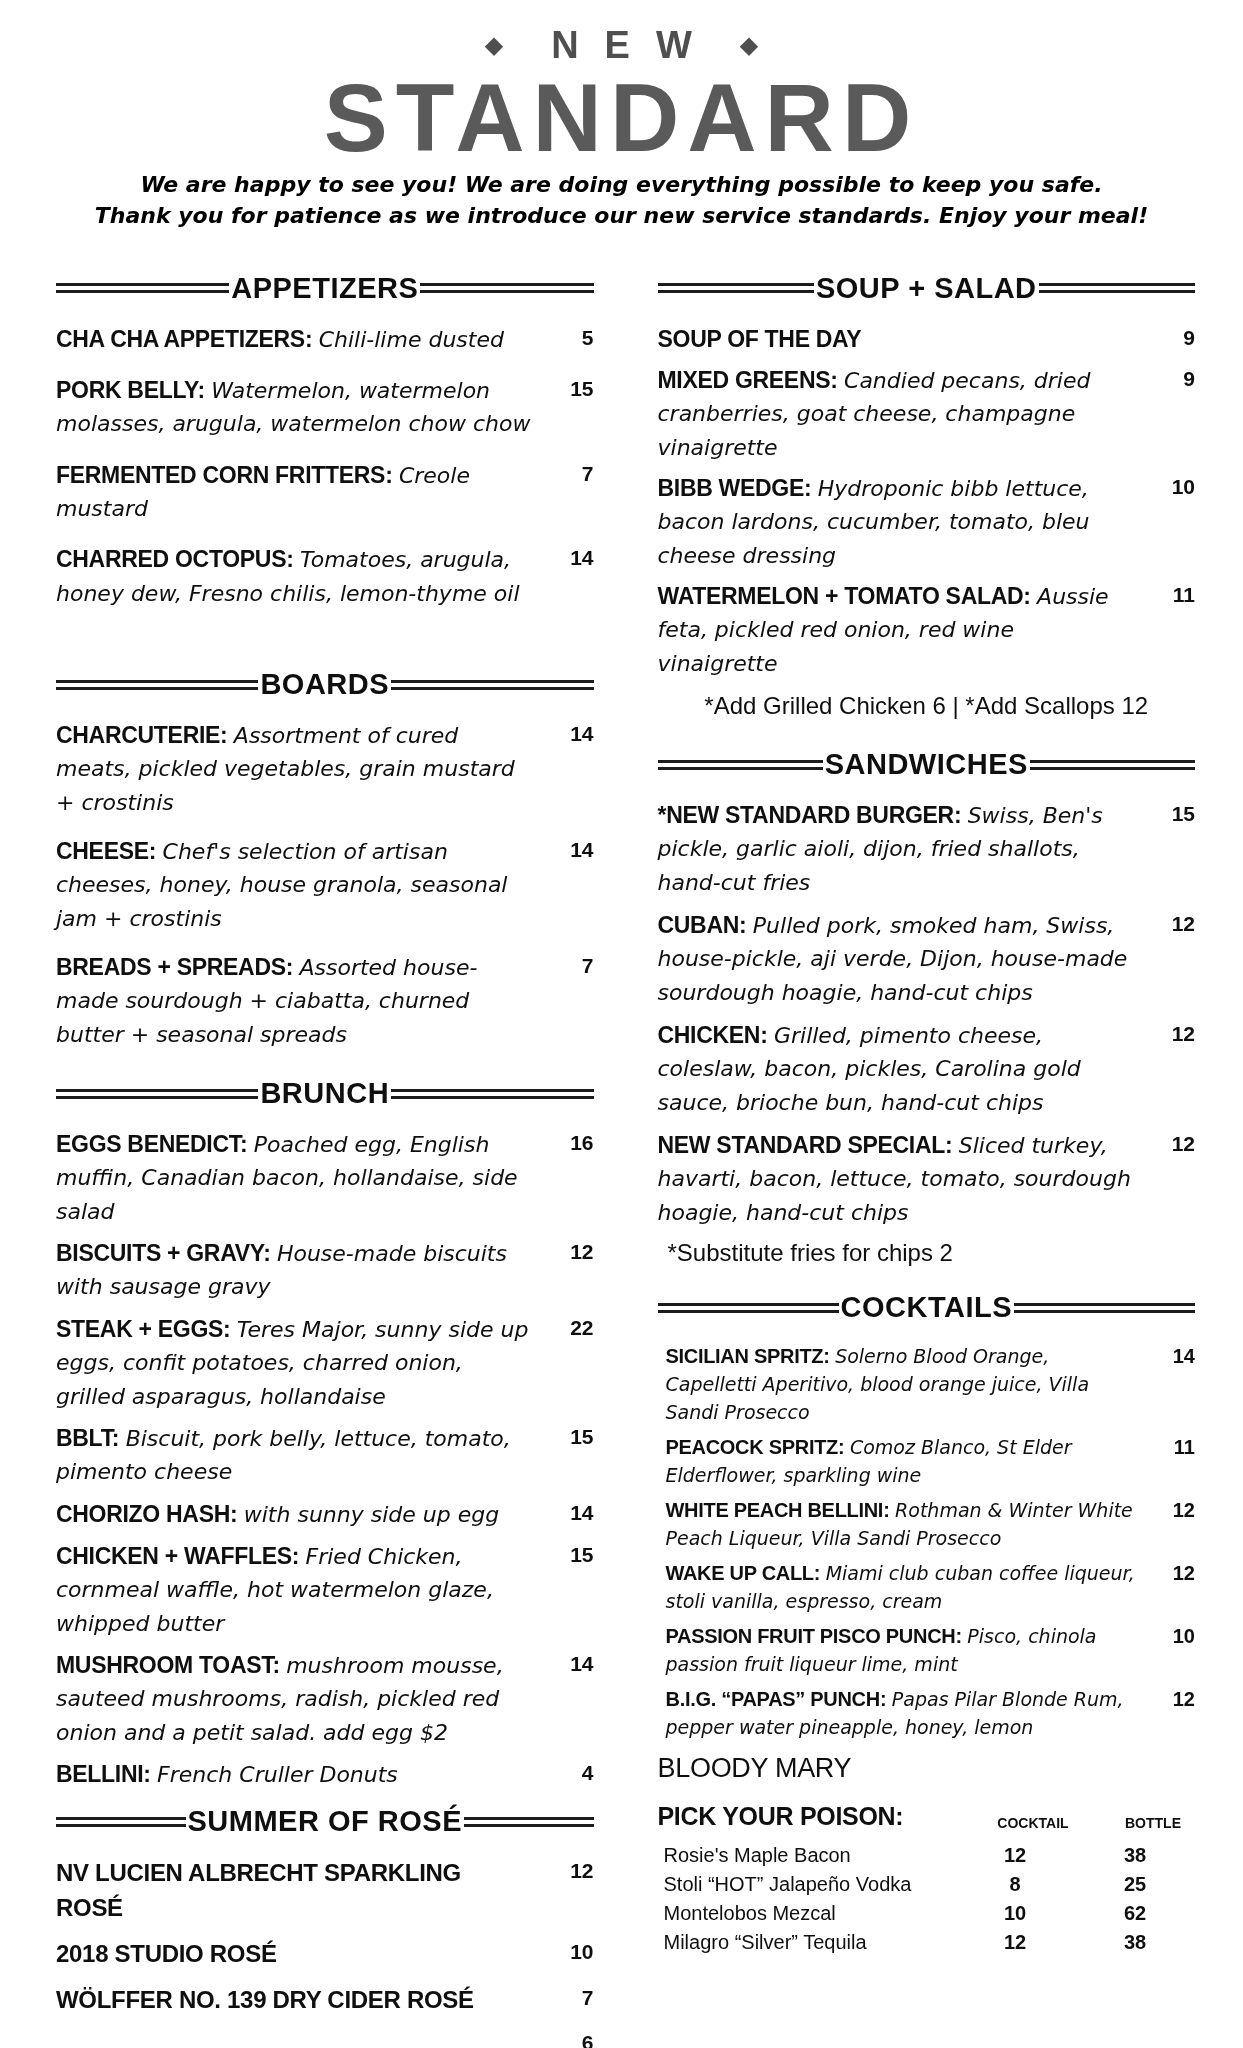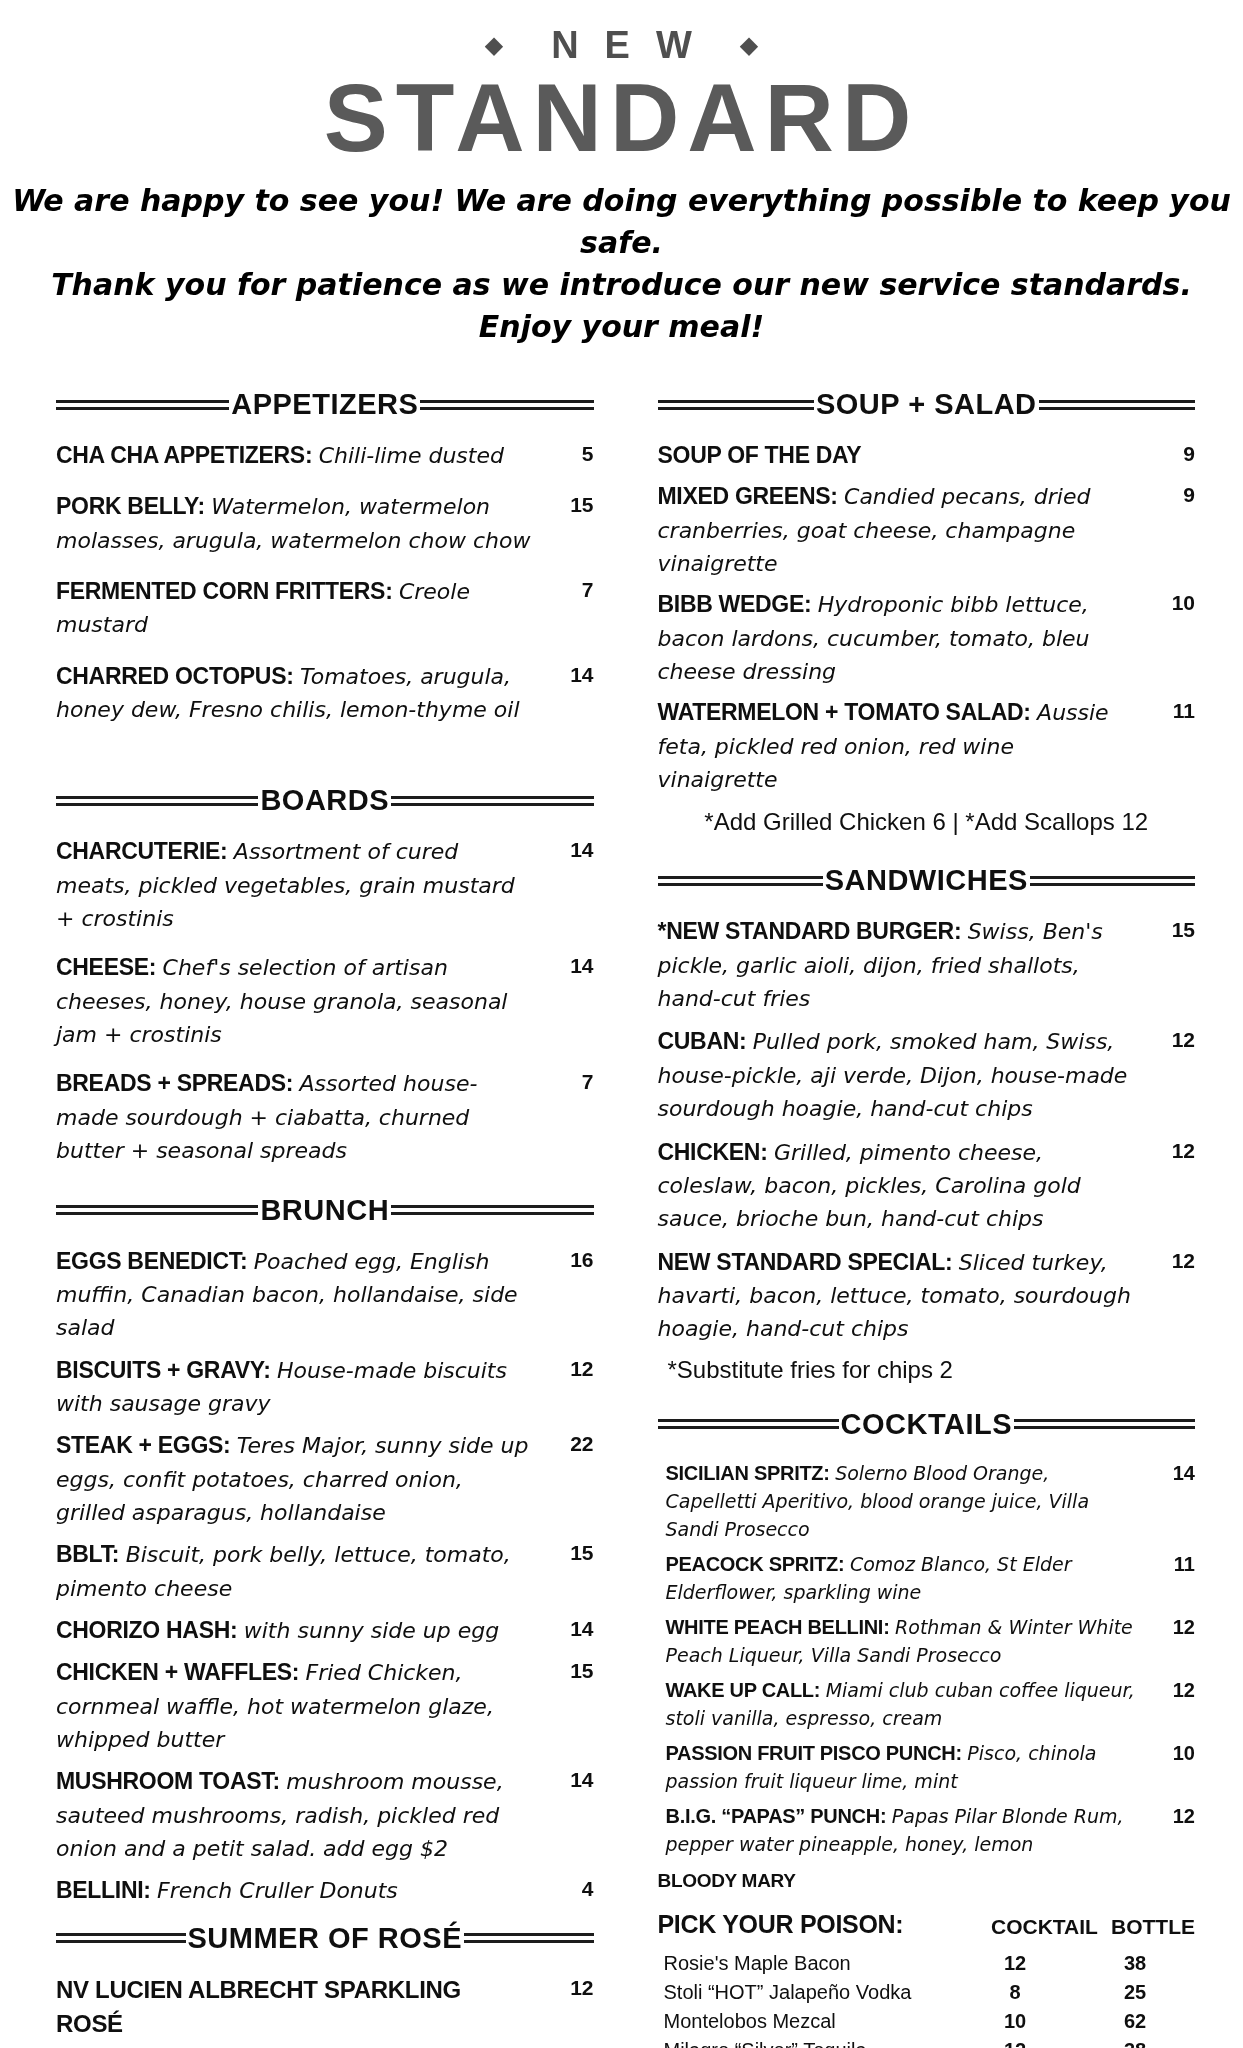--- a/index.html
+++ b/index.html
@@ -19,21 +19,21 @@
   .logo-diamond { font-size: 24px; line-height: 1; }
   .logo-new { font-size: 38px; font-weight: 800; letter-spacing: 26px; text-indent: 26px; line-height: 1; }
   .logo-standard {
     margin-top: 6px;
     font-size: 96px;
     font-weight: 800;
     letter-spacing: 8px;
     line-height: 1.0;
     color: #5a5a5a;
   }
-  .intro { margin-top: 14px; font-family: "DejaVu Sans", sans-serif; font-style: italic; font-weight: bold; font-size: 30px; line-height: 1.4; color: #000; }
+  .intro { margin-top: 4px; font-family: "DejaVu Sans", sans-serif; font-style: italic; font-weight: bold; font-size: 22px; line-height: 1.4; color: #000; }
   
   .columns { display: flex; gap: 64px; padding: 0 48px 0 56px; margin-top: 40px; }
   .col { flex: 1; min-width: 0; }
   
   .section-header { display: flex; align-items: center; gap: 2px; margin-bottom: 18px; }
   .rule { flex: 1; height: 10px; border-top: 3px solid #1c1c1c; border-bottom: 3px solid #1c1c1c; }
   .section-title { font-size: 29px; font-weight: 800; letter-spacing: 0.5px; white-space: nowrap; }
   
   .item { display: flex; margin-bottom: 18px; }
   .item-text { flex: 1; font-size: 23px; line-height: 1.45; padding-right: 16px; }
@@ -54,29 +54,29 @@
   .left-note { font-size: 24px; margin-top: 6px; padding-left: 10px; }
   .sec-sandwiches { margin-top: 28px; }
   .sec-sandwiches .item { margin-bottom: 10px; }
   .sec-cocktails { margin-top: 24px; }
   .sec-cocktails .item { margin-bottom: 7px; }
   .sec-cocktails .item-text { font-size: 20px; line-height: 1.4; padding-left: 8px; }
   .sec-cocktails .item-desc { font-size: 19px; }
   .sec-cocktails .item-price { font-size: 20px; }
   
   .bloody { margin-top: 12px; }
-  .bloody-title { font-size: 19px; font-weight: 700; letter-spacing: -0.3px; margin-bottom: 8px; }
+  .bloody-title { font-size: 27px; font-weight: 400; letter-spacing: -0.3px; margin-bottom: 8px; }
   .bloody-desc { font-size: 21px; line-height: 1.35; padding-left: 6px; }
   .bloody-desc .mix-name { font-family: "Liberation Sans", sans-serif; }
   .bloody-desc .mix-info { font-family: "DejaVu Sans", sans-serif; font-style: italic; }
   
   .poison { margin-top: 18px; }
   .poison-head { display: grid; grid-template-columns: 1fr 120px 120px; align-items: end; margin-bottom: 10px; }
   .poison-label { font-size: 25px; font-weight: 800; letter-spacing: -0.3px; }
-  .poison-col { font-size: 21px; font-weight: 800; text-align: center; margin-left: 36px; }
+  .poison-col { font-size: 14px; font-weight: 800; text-align: center; margin-left: 36px; }
   .poison-row { display: grid; grid-template-columns: 1fr 120px 120px; font-size: 20px; line-height: 1.45; }
   .poison-name { padding-left: 6px; }
   .poison-val { font-weight: bold; text-align: center; }
 </style>
 </head>
 <body>
 
 <div class="page">
 
   <div class="header">

